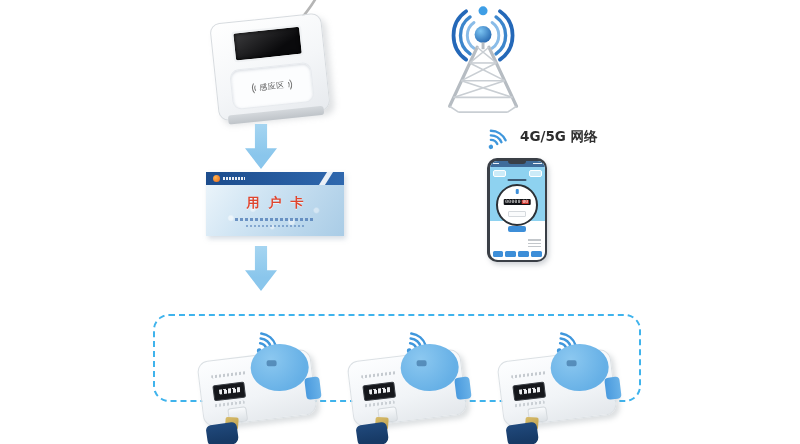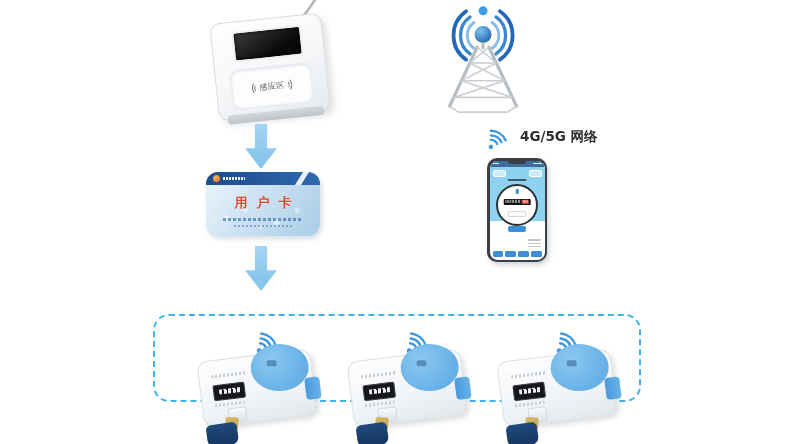--- a/index.html
+++ b/index.html
@@ -40,22 +40,22 @@
   
   .arrow{
     position:absolute;width:32px;height:45px;
     background:linear-gradient(180deg,#a5d5f1 0%,var(--arrow-blue,#8ac6ec) 70%);
     clip-path:polygon(31% 0,69% 0,69% 54%,100% 54%,50% 100%,0 54%,31% 54%);
   }
   .arrow1{left:245px;top:124px;}
   .arrow2{left:245px;top:246px;}
   
   .card{
-    position:absolute;left:206px;top:172px;width:114px;height:64px;
-    border-radius:12px;overflow:hidden;
+    position:absolute;left:206px;top:172px;width:138px;height:64px;
+    border-radius:0;overflow:hidden;
     background:
       radial-gradient(circle at 18% 72%,rgba(255,255,255,.55) 2px,transparent 3.5px),
       radial-gradient(circle at 34% 58%,rgba(255,255,255,.45) 2px,transparent 3.5px),
       radial-gradient(circle at 62% 78%,rgba(255,255,255,.5) 2.5px,transparent 4px),
       radial-gradient(circle at 80% 60%,rgba(255,255,255,.4) 2px,transparent 3.5px),
       radial-gradient(circle at 48% 86%,rgba(255,255,255,.45) 1.5px,transparent 3px),
       linear-gradient(125deg,#eef6fb 0%,#cfe4f3 40%,#a9cce6 100%);
     box-shadow:2px 3px 5px rgba(140,160,180,.35);
   }
   .card-band{

